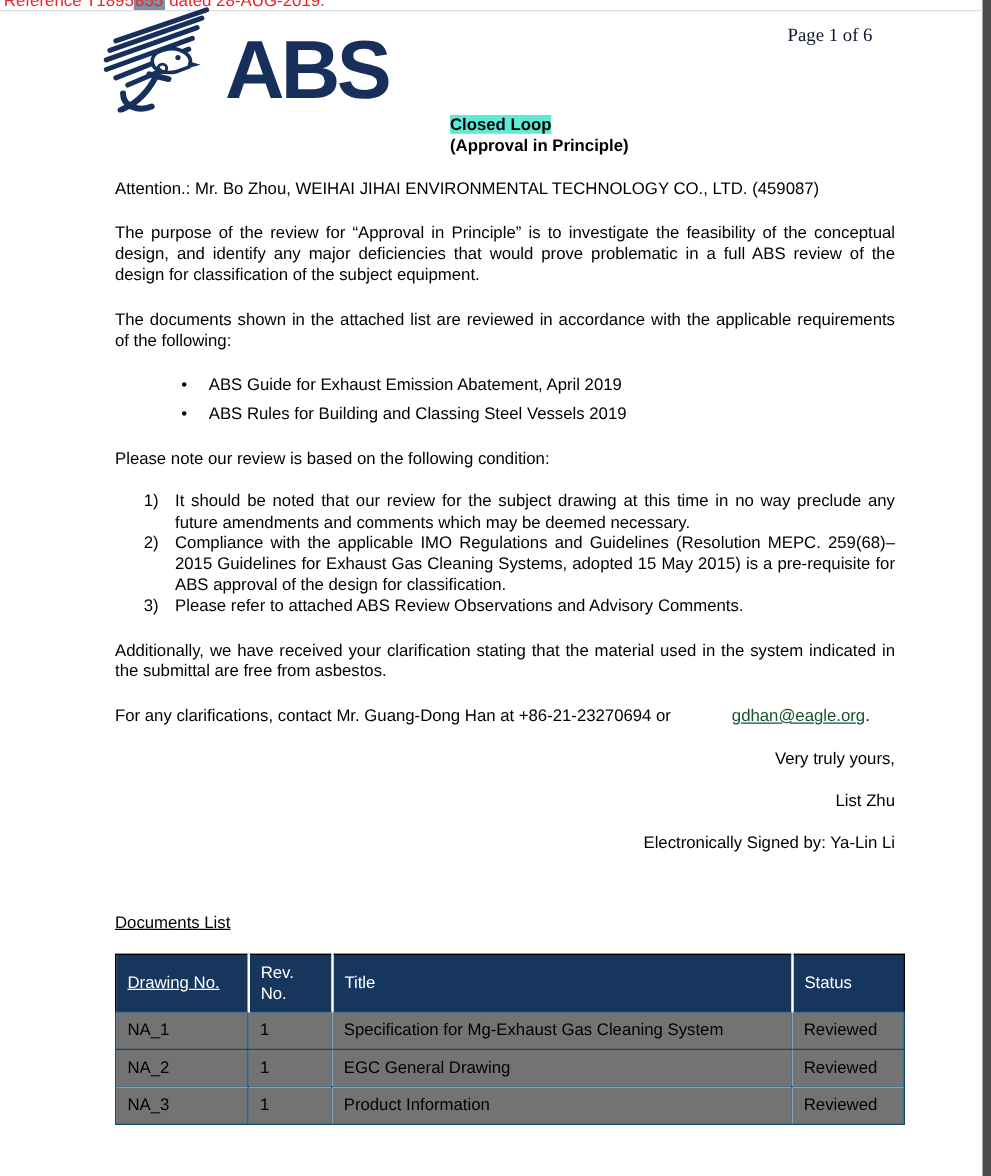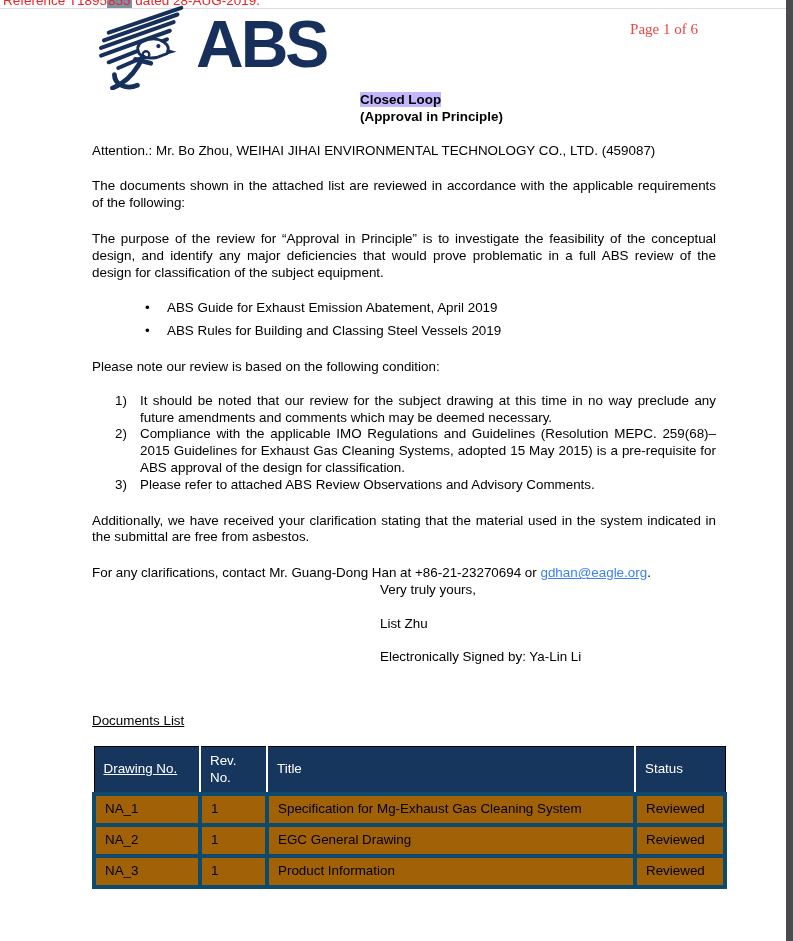--- a/index.html
+++ b/index.html
@@ -19,73 +19,73 @@
   .top-hairline {
     position: absolute; top: 8px; left: 0; right: 7px;
     height: 1px; background: #dedede;
   }
   .ref-line {
     position: absolute; top: -7px; left: 3px;
     color: #e8262a; font-size: 13.5px; white-space: nowrap; z-index: 6;
   }
   .ref-line .hl-ref { background: #7d91a5; padding: 0 1px; }
   .logo {
-    position: absolute; top: 4px; left: 86px;
-    display: flex; align-items: flex-start; z-index: 2;
+    position: absolute; top: 4px; left: 70px;
+    display: flex; align-items: flex-end; z-index: 2;
   }
   .logo-text {
     font-size: 66px; font-weight: 800; letter-spacing: -3px;
     color: #16305b; line-height: 80px; margin-left: -8px;
   }
   .page-number {
     position: absolute; top: 21px; right: 95px;
     font-family: "Liberation Serif", serif;
-    font-size: 15px; color: #ef4444;
+    font-size: 15px; color: #0f172a;
   }
   .content {
     position: absolute; left: 92px; top: 92px; width: 624px;
     font-size: 13.4px; line-height: 16.8px;
   }
   .task-block { margin-left: 255px; font-weight: bold; }
   .task-block .tline { white-space: nowrap; }
   .task-block .tindent { margin-left: 13px; }
-  .hl-gray { background: #c4b5fd; }
+  .hl-gray { background: #5eead4; }
   .para { margin-top: 19px; }
   .just { text-align: justify; }
   .bullet-list { margin-top: 19px; }
   .bullet-item { display: flex; margin-left: 53px; margin-bottom: 6px; }
   .bullet-glyph { width: 22px; flex: 0 0 22px; }
   .cond-list { margin-top: 17px; }
   .cond-item { display: flex; margin-left: 23px; }
   .cond-num { width: 25px; flex: 0 0 25px; }
   .cond-text { flex: 1; text-align: justify; }
-  .link { color: #3b82f6; text-decoration: underline; cursor: pointer; }
-  .signature { margin-left: 288px; }
+  .link { color: #14532d; text-decoration: underline; cursor: pointer; margin-left: 45px; }
+  .signature { margin-top: 17px; margin-left: 288px; text-align: right; }
   .sig-gap { height: 16.8px; }
   .docs-heading {
     margin-top: 47px; text-decoration: underline;
   }
   table.docs {
     margin-top: 16px; border-collapse: collapse;
     width: 631px; font-size: 13.4px; table-layout: fixed;
     border: 1px solid #000;
   }
   table.docs col.c1 { width: 106px; }
   table.docs col.c2 { width: 67px; }
   table.docs col.c3 { width: 368px; }
   table.docs col.c4 { width: 90px; }
   table.docs th {
     background: #17365d; color: #fff; font-weight: normal;
     text-align: left; padding: 6px 9px; height: 30px;
     border-left: 2px solid #fff;
   }
   table.docs th:first-child { border-left: none; text-decoration: underline; }
   table.docs td {
-    border: 4px solid #0c4a6e; padding: 5px 9px; height: 30px;
-    background: #a16207; overflow: hidden; white-space: nowrap;
+    border: 1px solid #0c4a6e; padding: 5px 9px; height: 30px;
+    background: #737373; overflow: hidden; white-space: nowrap;
   }
 </style>
 </head>
 <body>
 
 <div class="edge-strip"></div>
 <div class="top-hairline"></div>
 
 <div class="ref-line"><span>Reference T1895</span><span class="hl-ref">855</span><span> dated 28-AUG-2019.</span></div>
 
@@ -119,23 +119,23 @@
 
 <div class="content">
 
   <div class="task-block">
     <div class="tline tindent"><span class="hl-gray">Closed Loop</span></div>
     <div class="tline tindent">(Approval in Principle)</div>
   </div>
 
   <div class="para" style="margin-top:17px">Attention.: Mr. Bo Zhou, WEIHAI JIHAI ENVIRONMENTAL TECHNOLOGY CO., LTD. (459087)</div>
 
+  <div class="para just">The purpose of the review for “Approval in Principle” is to investigate the feasibility of the conceptual design, and identify any major deficiencies that would prove problematic in a full ABS review of the design for classification of the subject equipment.</div>
+
   <div class="para just">The documents shown in the attached list are reviewed in accordance with the applicable requirements of the following:</div>
-
-  <div class="para just">The purpose of the review for “Approval in Principle” is to investigate the feasibility of the conceptual design, and identify any major deficiencies that would prove problematic in a full ABS review of the design for classification of the subject equipment.</div>
 
   <div class="bullet-list">
     <div class="bullet-item">
       <span class="bullet-glyph">•</span>
       <span>ABS Guide for Exhaust Emission Abatement, April 2019</span>
     </div>
     <div class="bullet-item">
       <span class="bullet-glyph">•</span>
       <span>ABS Rules for Building and Classing Steel Vessels 2019</span>
     </div>

